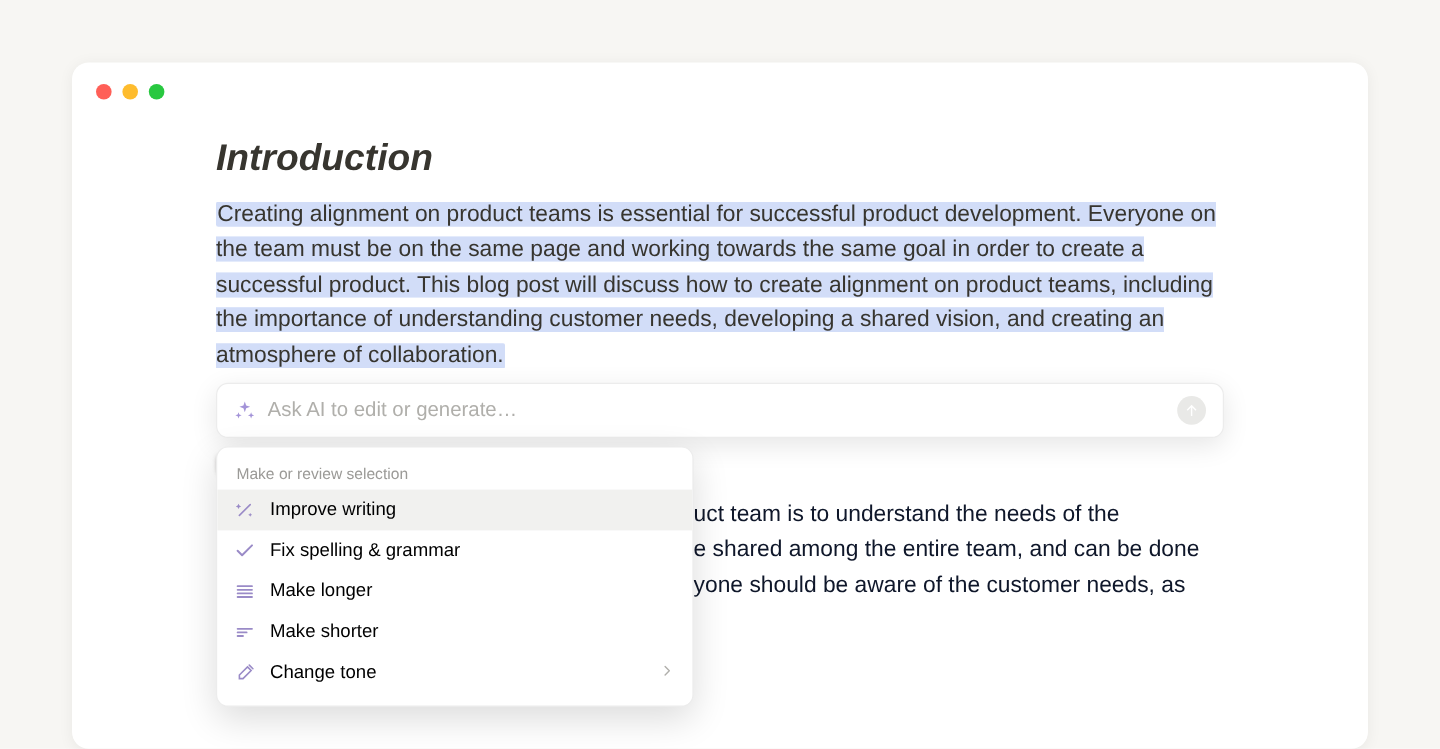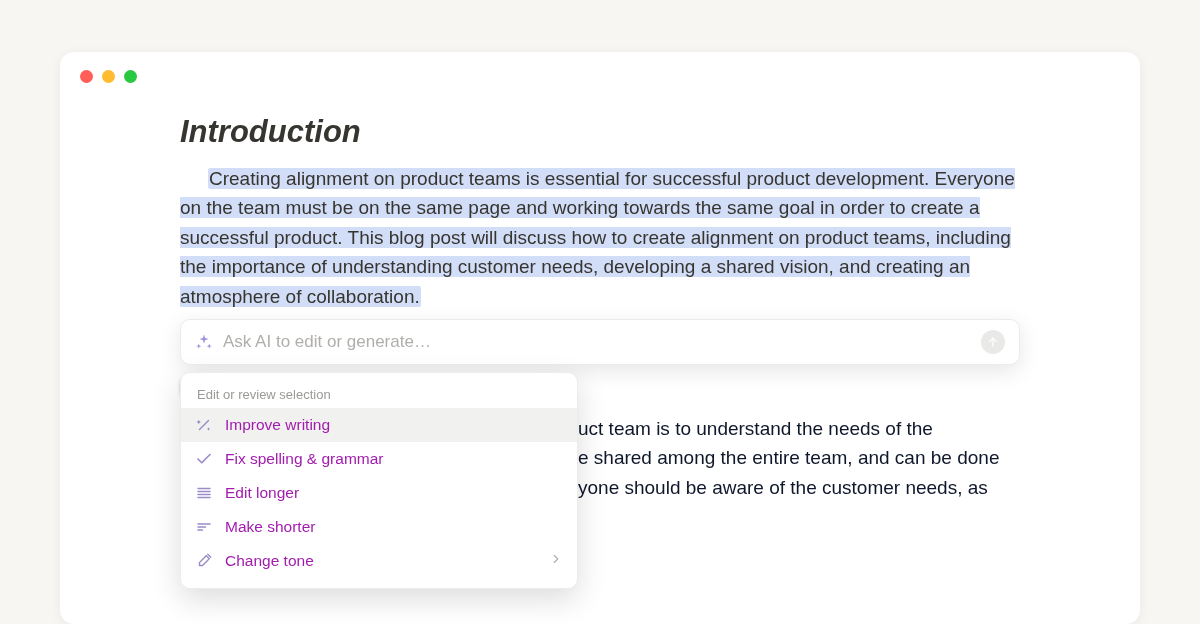--- a/index.html
+++ b/index.html
@@ -50,21 +50,20 @@
 
   .selected-text {
     font-size: 19px;
     line-height: 1.55;
     color: #37352f;
   }
   .selected-text span.hl {
     background: rgba(173, 193, 243, 0.55);
     border-radius: 2px;
     padding: 0 1px;
-    margin-left: 28px;
   }
 
   .hidden-heading {
     position: absolute;
     top: 262px;
     left: 0;
     font-size: 24px;
     font-weight: 700;
     color: #37352f;
     filter: blur(2px);
@@ -139,21 +138,21 @@
   .dropdown .section-label {
     font-size: 13px;
     font-weight: 500;
     color: #9b9a97;
     padding: 8px 16px 6px 16px;
   }
   .dropdown .item {
     display: flex;
     padding: 8px 14px;
     font-size: 15.5px;
-    color: #a21caf;
+    color: #000000;
     cursor: pointer;
     gap: 12px;
   }
   .dropdown .item.highlighted { background: #f1f1ef; }
   .dropdown .item .icon {
     width: 18px; height: 18px;
     color: #9a8bc7;
     flex: none;
     display: flex;
     align-items: center;
@@ -202,21 +201,21 @@
       </span>
       <input type="text" placeholder="Ask AI to edit or generate…" style="">
       <span class="send">
         <svg viewBox="0 0 24 24" width="14" height="14" fill="currentColor">
           <path d="M12 4l7 7-1.4 1.4L13 7.8V20h-2V7.8l-4.6 4.6L5 11l7-7z"></path>
         </svg>
       </span>
     </div>
 
     <div class="dropdown">
-      <div class="section-label">Edit or review selection</div>
+      <div class="section-label">Make or review selection</div>
 
       <div class="item highlighted">
         <span class="icon">
           <svg viewBox="0 0 24 24" width="18" height="18" stroke="currentColor" fill="none" stroke-width="1.8" stroke-linecap="round">
             <path d="M6 18L18 6"></path>
               <path d="M5 5l1 2 2 1-2 1-1 2-1-2-2-1 2-1 1-2z" fill="currentColor" stroke="none"></path>
             <path d="M18 15l.7 1.6 1.6.7-1.6.7-.7 1.6-.7-1.6-1.6-.7 1.6-.7.7-1.6z" fill="currentColor" stroke="none"></path>
           </svg>
         </span>
         <span>Improve writing</span>
@@ -233,21 +232,21 @@
 
       <div class="item">
         <span class="icon">
           <svg viewBox="0 0 24 24" width="18" height="18" stroke="currentColor" fill="none" stroke-width="2" stroke-linecap="round">
             <line x1="4" y1="6" x2="20" y2="6"></line>
               <line x1="4" y1="10" x2="20" y2="10"></line>
               <line x1="4" y1="14" x2="20" y2="14"></line>
               <line x1="4" y1="18" x2="20" y2="18"></line>
           </svg>
         </span>
-        <span>Edit longer</span>
+        <span>Make longer</span>
       </div>
 
       <div class="item">
         <span class="icon">
           <svg viewBox="0 0 24 24" width="18" height="18" stroke="currentColor" fill="none" stroke-width="2" stroke-linecap="round">
             <line x1="4" y1="8" x2="20" y2="8"></line>
               <line x1="4" y1="12" x2="14" y2="12"></line>
               <line x1="4" y1="16" x2="10" y2="16"></line>
           </svg>
         </span>

